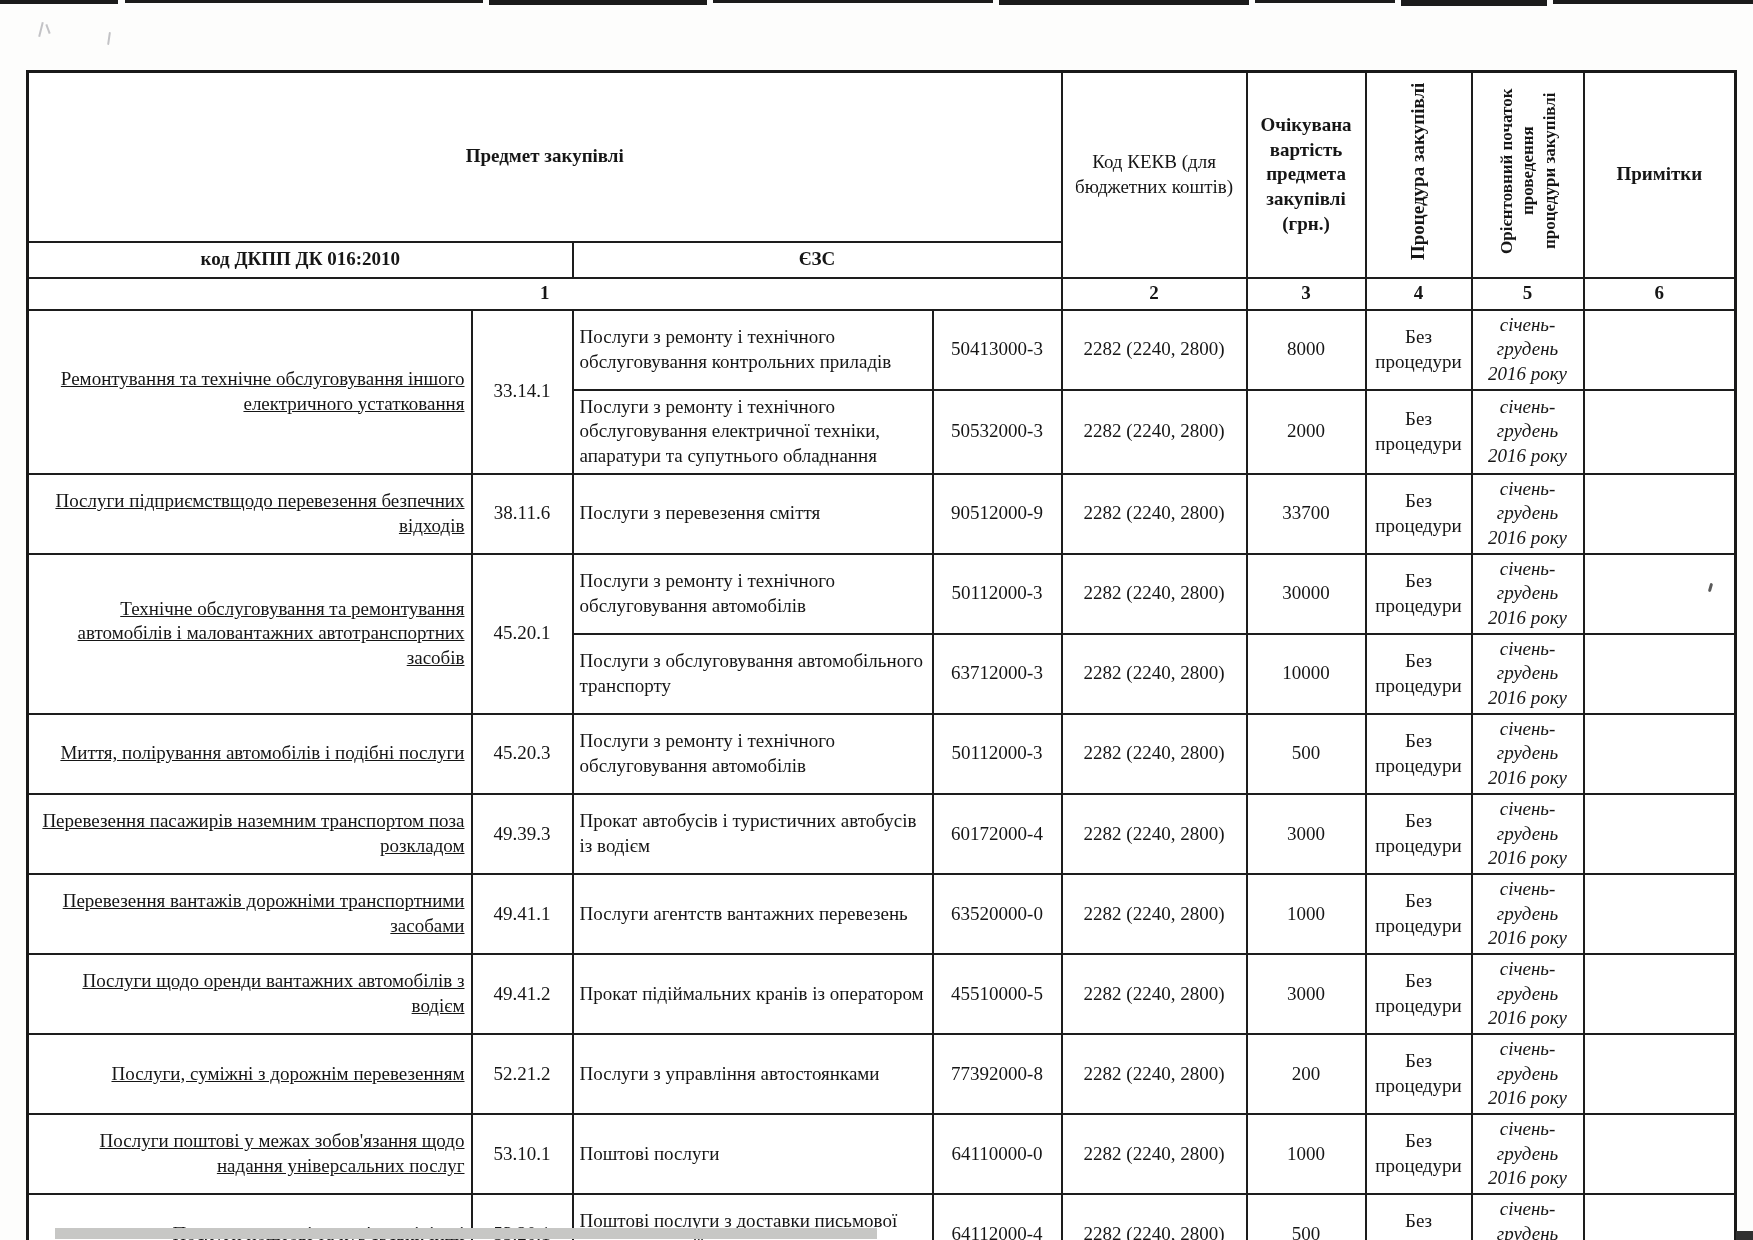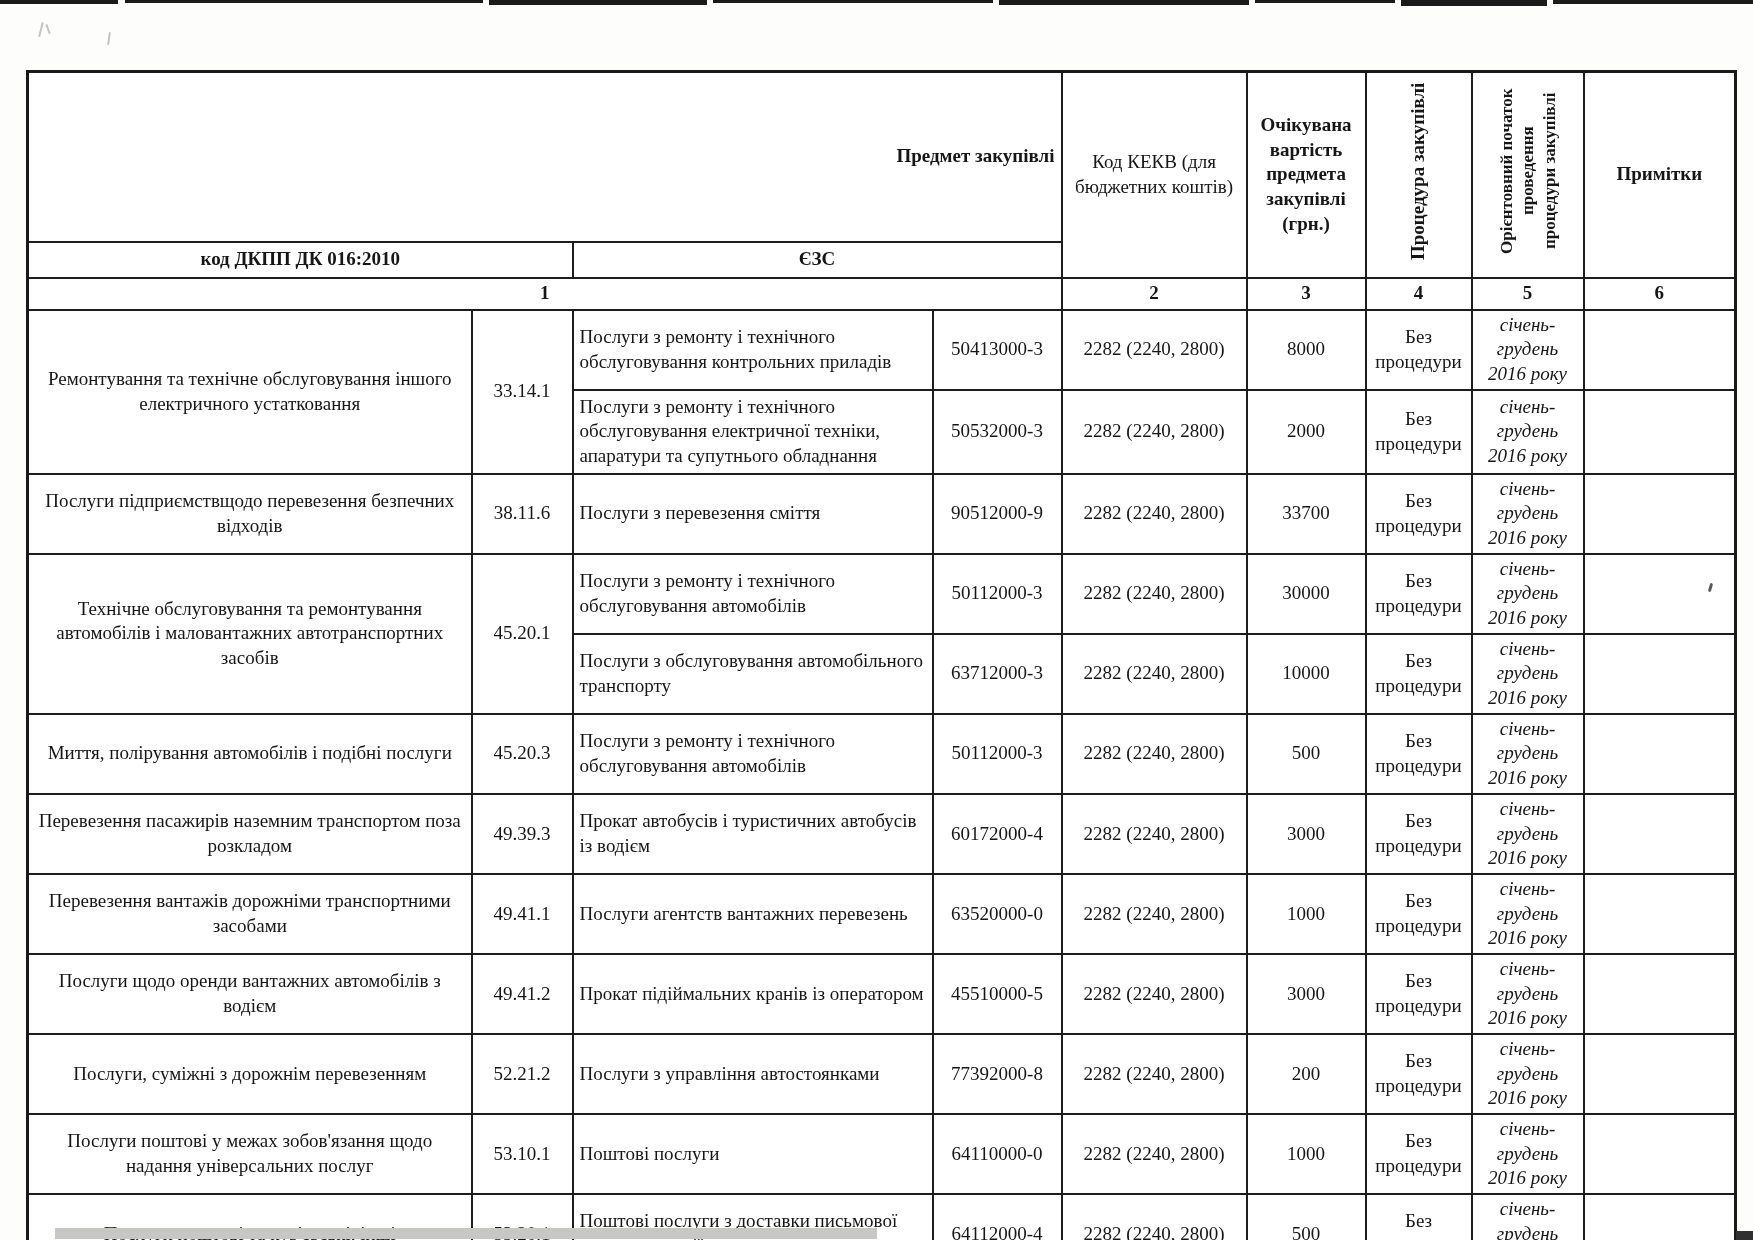--- a/index.html
+++ b/index.html
@@ -21,24 +21,24 @@
     border-collapse:collapse;table-layout:fixed;background:#fff;
     border:3px solid #191919;
   }
   table.plan td{
     border:2px solid #1d1d1d;
     padding:2px 6px;
     vertical-align:middle;
     font-size:19px;line-height:1.3;
     overflow:hidden;
   }
-  td.hA{text-align:right;font-weight:bold;font-size:20px;}
+  td.hA{text-align:center;font-weight:bold;font-size:20px;}
   td.hB{text-align:center;font-weight:bold;font-size:19px;height:30px;}
   td.num{text-align:center;font-weight:bold;font-size:19px;height:26px;padding:0 4px;}
-  td.c-name{text-align:center;padding-left:5px;}
+  td.c-name{text-align:right;padding-left:5px;text-decoration:underline;}
   td.c-code{text-align:center;margin-top:40px;}
   td.c-ezs{text-align:left;padding-left:7px;}
   td.c-cpv{text-align:center;}
   td.c-kekv{text-align:center;white-space:nowrap;}
   td.c-val{text-align:center;margin-top:44px;}
   td.c-proc{text-align:center;font-size:16.5px;padding:0 1px;}
   td.c-period{text-align:center;font-size:16px;line-height:1.3;padding:0 4px;font-style:italic;}
   td.c-notes{position:relative;}
   .vert{
     writing-mode:vertical-rl;transform:rotate(180deg);

